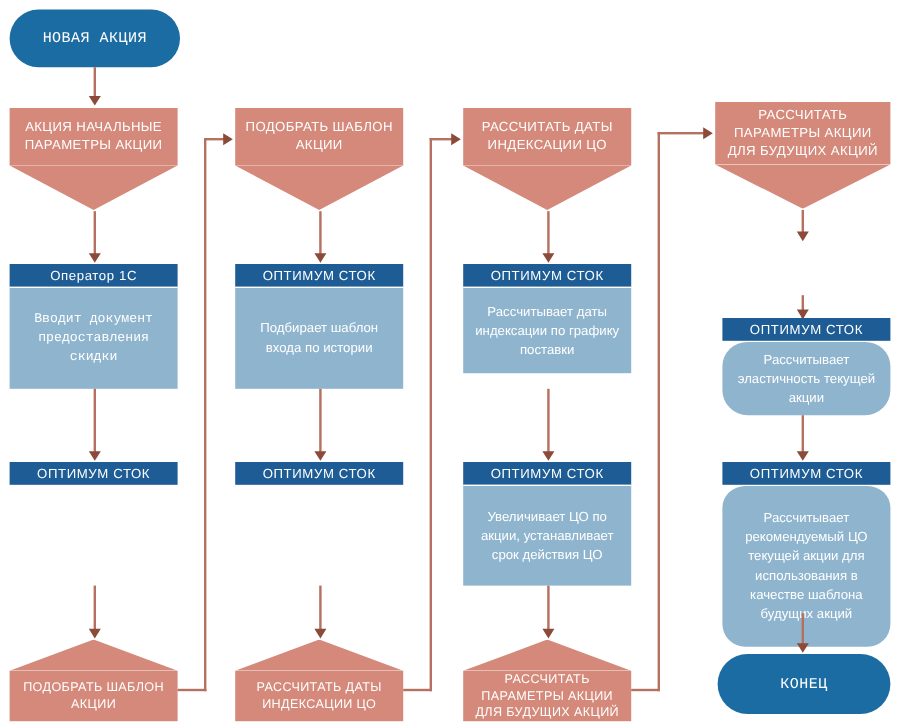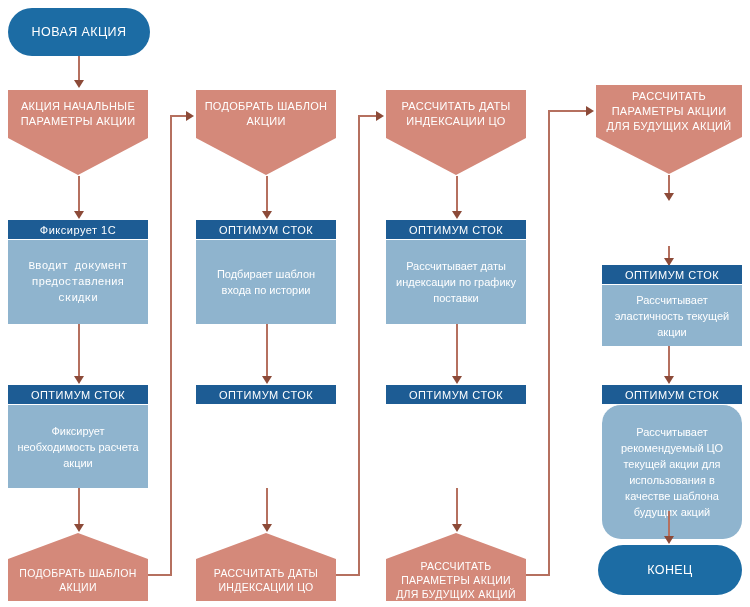--- a/index.html
+++ b/index.html
@@ -15,20 +15,21 @@
     width: 750px;
     height: 607px;
     background: #ffffff;
     overflow: hidden;
   }
 
   
   .node {
     position: absolute;
     box-sizing: border-box;
+    font-family: Liberation Mono, monospace;
   }
 
   
   .terminator {
     background: #1C6CA4;
     border-radius: 26px;
     color: #ffffff;
     display: flex;
     align-items: center;
     justify-content: center;
@@ -161,30 +162,29 @@
 
   <div class="chevron-wrap" style="left:8px; top:90px; width:140px;">
     <div class="chevron-head" style="height:48px;">АКЦИЯ НАЧАЛЬНЫЕ ПАРАМЕТРЫ АКЦИИ</div>
     <div class="chevron-tail" style="height:37px;"></div>
   </div>
 
   <div class="vline" style="left:78px; top:176px; height:38px;"></div>
   <div class="arrow-down" style="left:74px; top:211px;"></div>
 
   <div class="card" style="left:8px; top:220px; width:140px;">
-    <div class="card-header">Фиксирует 1С</div>
+    <div class="card-header">Оператор 1С</div>
     <div class="card-body" style="height:85px;font-family:Liberation Mono, monospace;">Вводит документ предоставления скидки</div>
   </div>
 
   <div class="vline" style="left:78px; top:324px; height:56px;"></div>
   <div class="arrow-down" style="left:74px; top:376px;"></div>
 
   <div class="card" style="left:8px; top:385px; width:140px;">
     <div class="card-header">ОПТИМУМ СТОК</div>
-    <div class="card-body" style="height:84px;">Фиксирует необходимость расчета акции</div>
   </div>
 
   <div class="vline" style="left:78px; top:488px; height:40px;"></div>
   <div class="arrow-down" style="left:74px; top:524px;"></div>
 
   <div class="pent-wrap" style="left:8px; top:533px; width:140px;">
     <div class="pent-roof" style="height:26px;"></div>
     <div class="pent-body" style="height:42px;">ПОДОБРАТЬ ШАБЛОН АКЦИИ</div>
   </div>
 
@@ -229,28 +229,29 @@
   <div class="chevron-wrap" style="left:386px; top:90px; width:140px;">
     <div class="chevron-head" style="height:48px;">РАССЧИТАТЬ ДАТЫ ИНДЕКСАЦИИ ЦО</div>
     <div class="chevron-tail" style="height:37px;"></div>
   </div>
 
   <div class="vline" style="left:456px; top:176px; height:38px;"></div>
   <div class="arrow-down" style="left:452px; top:211px;"></div>
 
   <div class="card" style="left:386px; top:220px; width:140px;">
     <div class="card-header">ОПТИМУМ СТОК</div>
-    <div class="card-body" style="height:85px;">Рассчитывает даты индексации по графику поставки</div>
+    <div class="card-body" style="height:72px;">Рассчитывает даты индексации по графику поставки</div>
   </div>
 
   <div class="vline" style="left:456px; top:324px; height:56px;"></div>
   <div class="arrow-down" style="left:452px; top:376px;"></div>
 
   <div class="card" style="left:386px; top:385px; width:140px;">
     <div class="card-header">ОПТИМУМ СТОК</div>
+    <div class="card-body" style="height:84px;">Увеличивает ЦО по акции, устанавливает срок действия ЦО</div>
   </div>
 
   <div class="vline" style="left:456px; top:488px; height:40px;"></div>
   <div class="arrow-down" style="left:452px; top:524px;"></div>
 
   <div class="pent-wrap" style="left:386px; top:533px; width:140px;">
     <div class="pent-roof" style="height:26px;"></div>
     <div class="pent-body" style="height:42px;">РАССЧИТАТЬ ПАРАМЕТРЫ АКЦИИ ДЛЯ БУДУЩИХ АКЦИЙ</div>
   </div>
 
@@ -266,21 +267,21 @@
 
   <div class="vline" style="left:668px; top:175px; height:21px;"></div>
   <div class="arrow-down" style="left:664px; top:193px;"></div>
 
 
   <div class="vline" style="left:668px; top:246px; height:20px;"></div>
   <div class="arrow-down" style="left:664px; top:258px;"></div>
 
   <div class="card" style="left:602px; top:265px; width:140px;">
     <div class="card-header">ОПТИМУМ СТОК</div>
-    <div class="card-body" style="height:62px;">Рассчитывает эластичность текущей акции</div>
+    <div class="card-body" style="height:62px;border-radius:21px;">Рассчитывает эластичность текущей акции</div>
   </div>
 
   <div class="vline" style="left:668px; top:346px; height:35px;"></div>
   <div class="arrow-down" style="left:664px; top:376px;"></div>
 
   <div class="card" style="left:602px; top:385px; width:140px;">
     <div class="card-header">ОПТИМУМ СТОК</div>
     <div class="card-body" style="height:135px;border-radius:19px;">Рассчитывает рекомендуемый ЦО текущей акции для использования в качестве шаблона будущих акций</div>
   </div>
 

